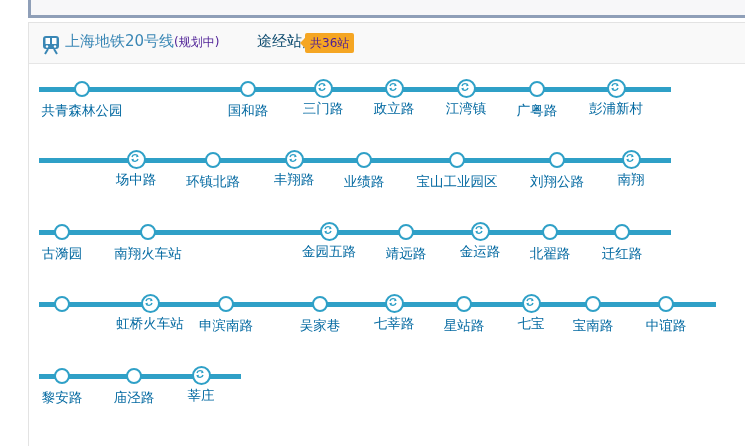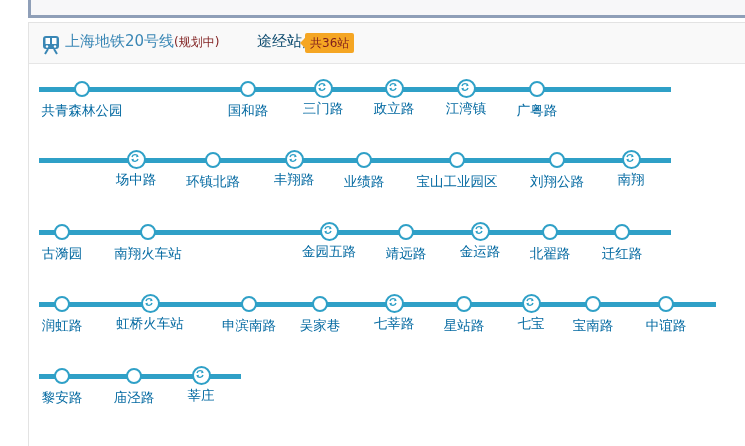--- a/index.html
+++ b/index.html
@@ -6,24 +6,24 @@
   body { width:745px; height:446px; background:#ffffff; position:relative; overflow:hidden;
          font-family: "DejaVu Sans", "Liberation Sans", sans-serif; }
   .topbox { position:absolute; left:28px; top:-2px; width:730px; height:17px;
             background:#f7f7f9; border-left:3px solid #8f9fb8; border-bottom:3px solid #8f9fb8; }
   .panel { position:absolute; left:28px; top:22px; width:740px; height:430px;
            border-left:1px solid #e3e3e3; border-top:1px solid #e3e3e3; background:#fff; }
   .header { position:absolute; left:0; top:0; width:740px; height:40px; background:#f9f9f9;
             border-bottom:1px solid #e6e6e6; }
   .train-icon { position:absolute; left:13px; top:12px; width:18px; height:20px; }
   .title { position:absolute; left:36px; top:9px; font-size:15px; color:#3a87b5; white-space:nowrap; }
-  .planning { font-size:12px; color:#7f1d1d; }
+  .planning { font-size:12px; color:#4c1d95; }
   .subtitle { position:absolute; left:203px; top:9px; font-size:15px; color:#0c4a6e;margin-left:25px; }
   .badge { position:absolute; left:276px; top:10px; height:20px; line-height:20px; padding:0 5px;
-           background:#f5a623; color:#7f1d1d; font-size:12px; border-radius:2px; }
+           background:#f5a623; color:#4c1d95; font-size:12px; border-radius:2px; }
   .badge:before { content:""; position:absolute; left:-5px; top:5px; border-right:5px solid #f5a623;
            border-top:5px solid transparent; border-bottom:5px solid transparent; }
   .row { position:absolute; left:0; height:60px; }
   .line { position:absolute; left:10px; top:6px; height:5px; background:#2fa0c7; }
   .stn { position:absolute; top:0; width:90px; margin-left:-45px; text-align:center; }
   .dot { display:block; margin:0 auto; width:12px; height:12px; border:2.5px solid #2fa0c7;
          background:#fff; border-radius:50%; }
   .xfer { width:15px; height:15px; margin-top:-2px; position:relative; }
   .xfer svg { position:absolute; left:1px; top:1px; }
   .name { display:block; margin-top:5px; font-size:13.5px; color:#0369a1; white-space:nowrap; }
@@ -86,20 +86,30 @@
               <path d="M8 6 A3.2 3.2 0 0 1 2 6.5" fill="none" stroke="#2fa0c7" stroke-width="1.4"></path>
               <path d="M7 1.5 L8.6 3.8 L6 4.2Z M3 8.5 L1.4 6.2 L4 5.8Z" fill="#2fa0c7"></path>
             </svg>
           </span>
           <span class="name">江湾镇</span>
         </div>
         <div class="stn" style="left: 508px;">
           <span class="dot"></span>
           <span class="name">广粤路</span>
         </div>
+        <div class="stn" style="left: 587px;">
+          <span class="dot xfer">
+            <svg width="10" height="10" viewBox="0 0 10 10">
+              <path d="M2 4 A3.2 3.2 0 0 1 8 3.5" fill="none" stroke="#2fa0c7" stroke-width="1.4"></path>
+              <path d="M8 6 A3.2 3.2 0 0 1 2 6.5" fill="none" stroke="#2fa0c7" stroke-width="1.4"></path>
+              <path d="M7 1.5 L8.6 3.8 L6 4.2Z M3 8.5 L1.4 6.2 L4 5.8Z" fill="#2fa0c7"></path>
+            </svg>
+          </span>
+          <span class="name">彭浦新村</span>
+        </div>
       </div>
       <div class="row" style="top: 129px; width: 740px;">
         <div class="line" style="width: 632px;"></div>
         <div class="stn" style="left: 107px;">
           <span class="dot xfer">
             <svg width="10" height="10" viewBox="0 0 10 10">
               <path d="M2 4 A3.2 3.2 0 0 1 8 3.5" fill="none" stroke="#2fa0c7" stroke-width="1.4"></path>
               <path d="M8 6 A3.2 3.2 0 0 1 2 6.5" fill="none" stroke="#2fa0c7" stroke-width="1.4"></path>
               <path d="M7 1.5 L8.6 3.8 L6 4.2Z M3 8.5 L1.4 6.2 L4 5.8Z" fill="#2fa0c7"></path>
             </svg>
@@ -183,33 +193,32 @@
         </div>
         <div class="stn" style="left: 593px;">
           <span class="dot"></span>
           <span class="name">迁红路</span>
         </div>
       </div>
       <div class="row" style="top: 273px; width: 740px;">
         <div class="line" style="width: 677px;"></div>
         <div class="stn" style="left: 33px;">
           <span class="dot"></span>
-          <span class="name">润虹路</span>
         </div>
         <div class="stn" style="left: 121px;">
           <span class="dot xfer">
             <svg width="10" height="10" viewBox="0 0 10 10">
               <path d="M2 4 A3.2 3.2 0 0 1 8 3.5" fill="none" stroke="#2fa0c7" stroke-width="1.4"></path>
               <path d="M8 6 A3.2 3.2 0 0 1 2 6.5" fill="none" stroke="#2fa0c7" stroke-width="1.4"></path>
               <path d="M7 1.5 L8.6 3.8 L6 4.2Z M3 8.5 L1.4 6.2 L4 5.8Z" fill="#2fa0c7"></path>
             </svg>
           </span>
           <span class="name">虹桥火车站</span>
         </div>
-        <div class="stn" style="left: 220px;">
+        <div class="stn" style="left: 197px;">
           <span class="dot"></span>
           <span class="name">申滨南路</span>
         </div>
         <div class="stn" style="left: 291px;">
           <span class="dot"></span>
           <span class="name">吴家巷</span>
         </div>
         <div class="stn" style="left: 365px;">
           <span class="dot xfer">
             <svg width="10" height="10" viewBox="0 0 10 10">

